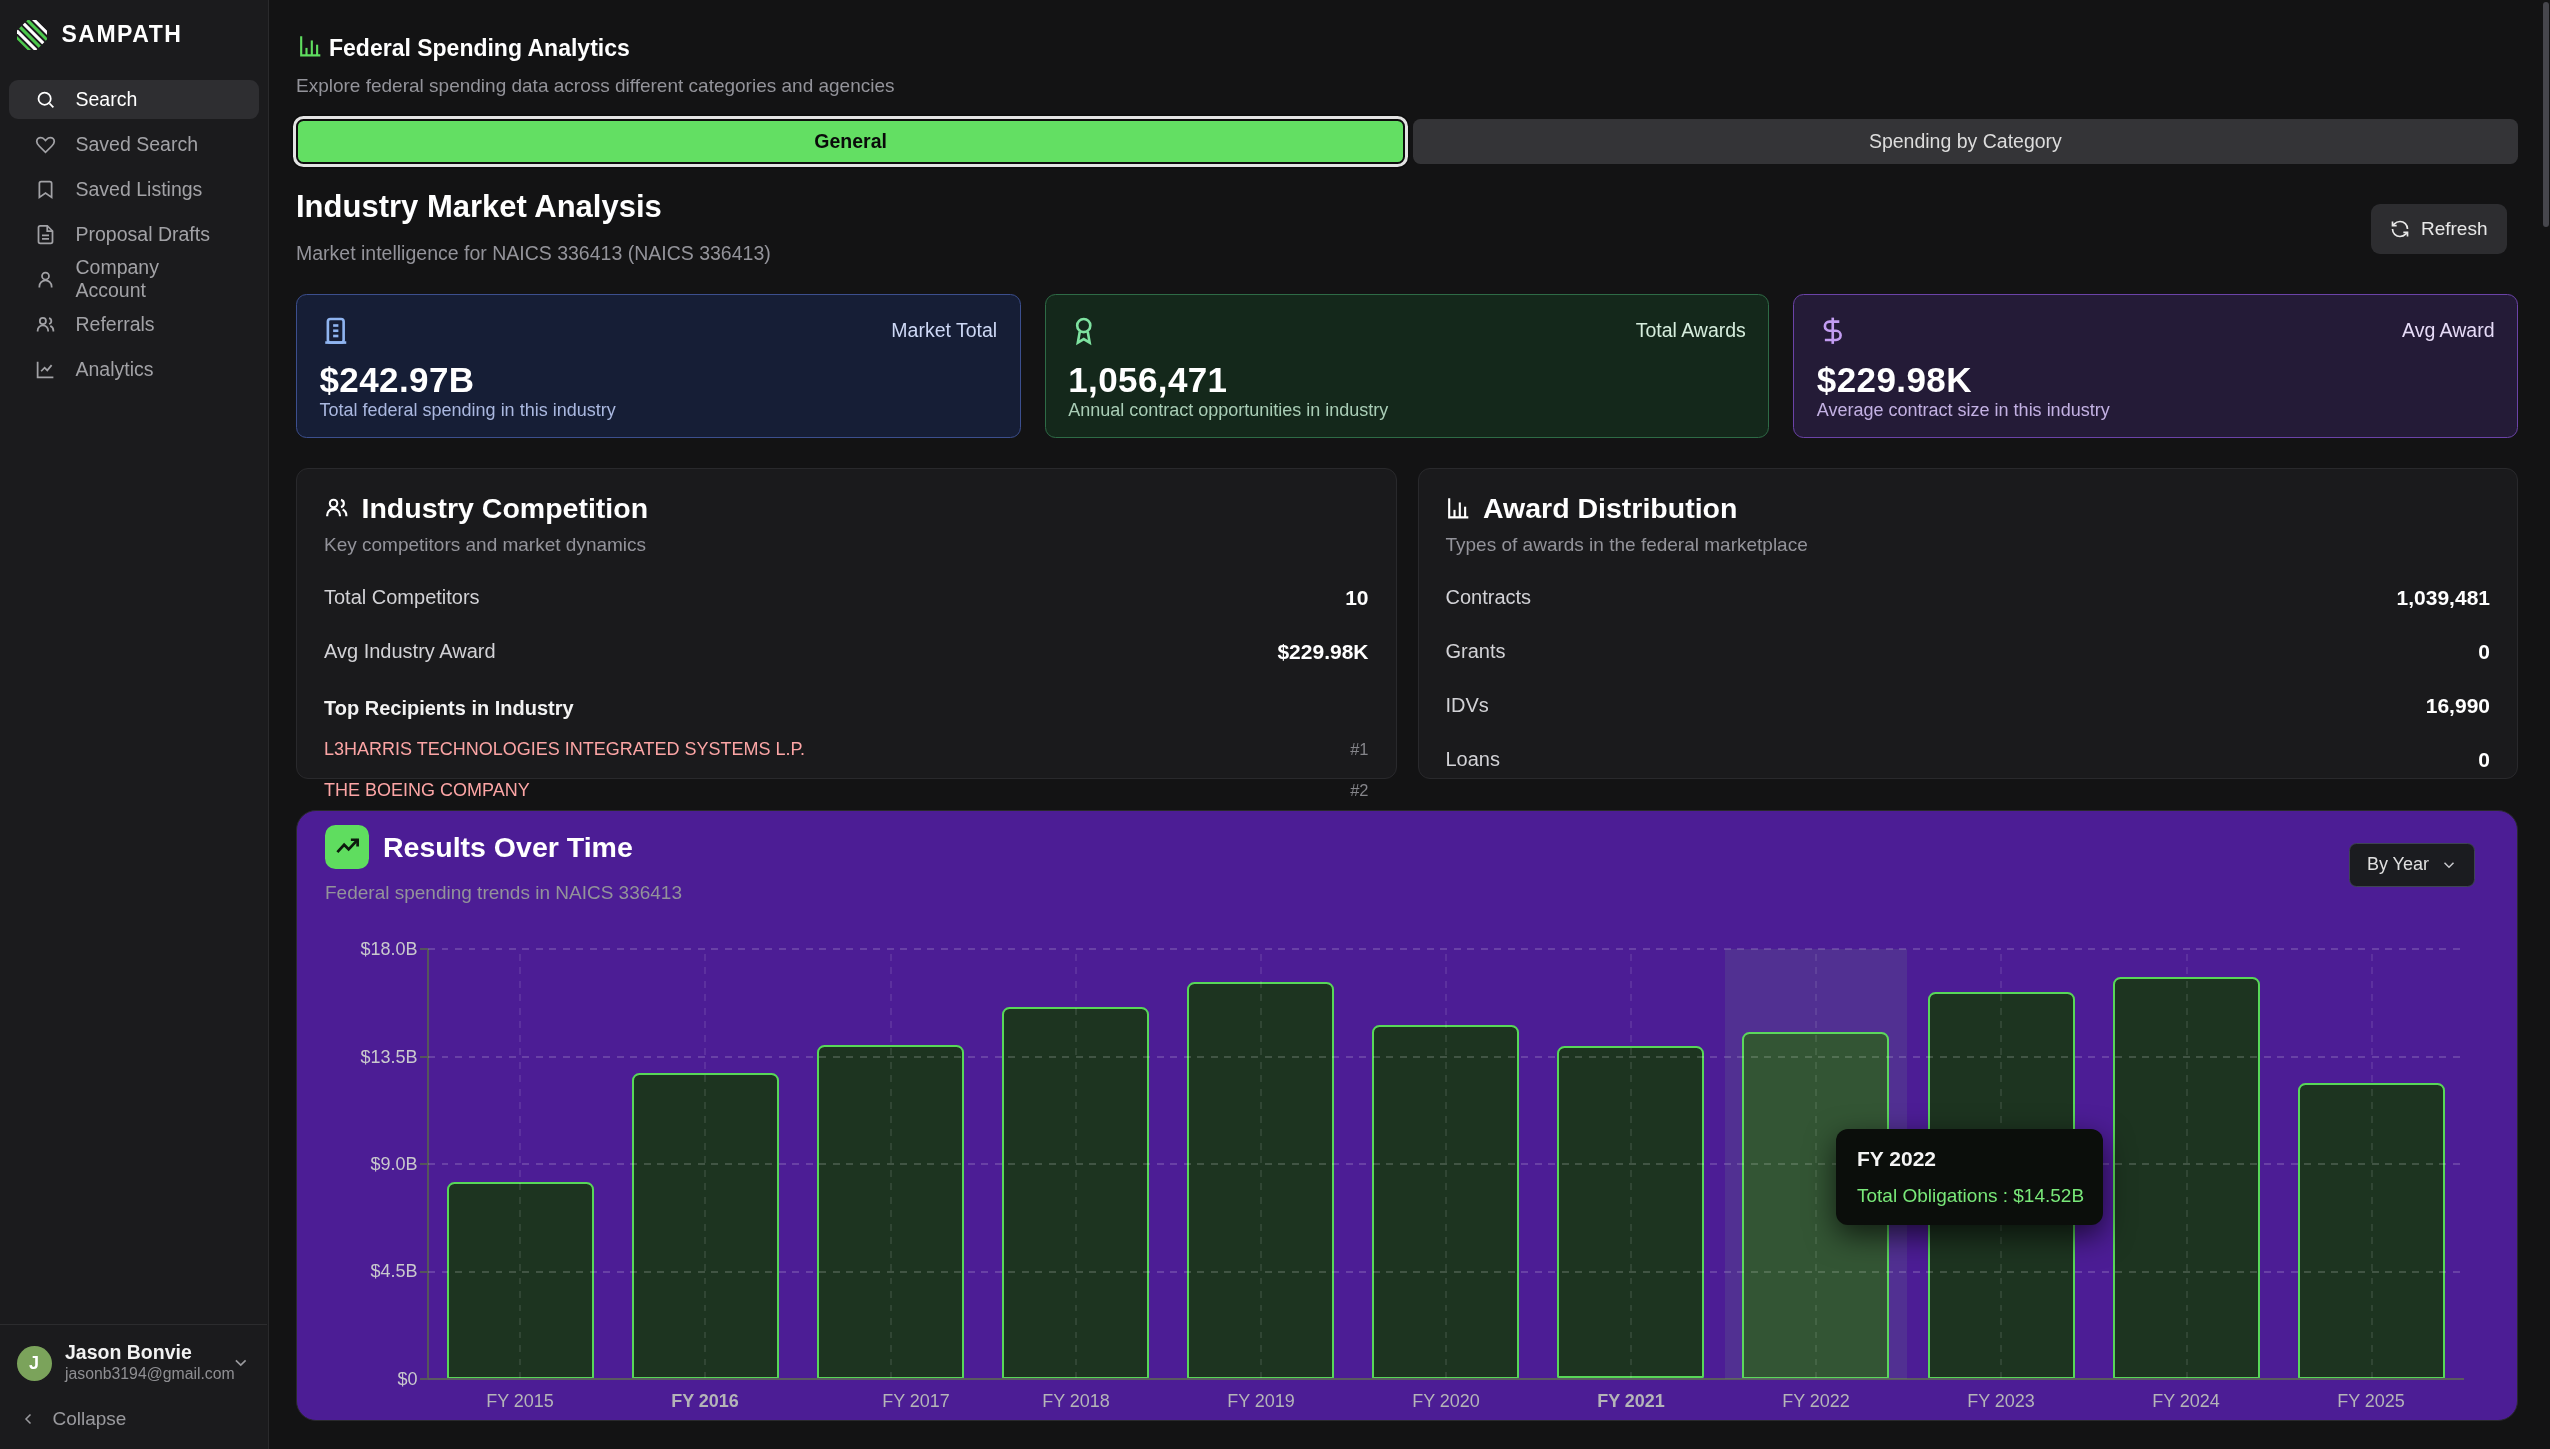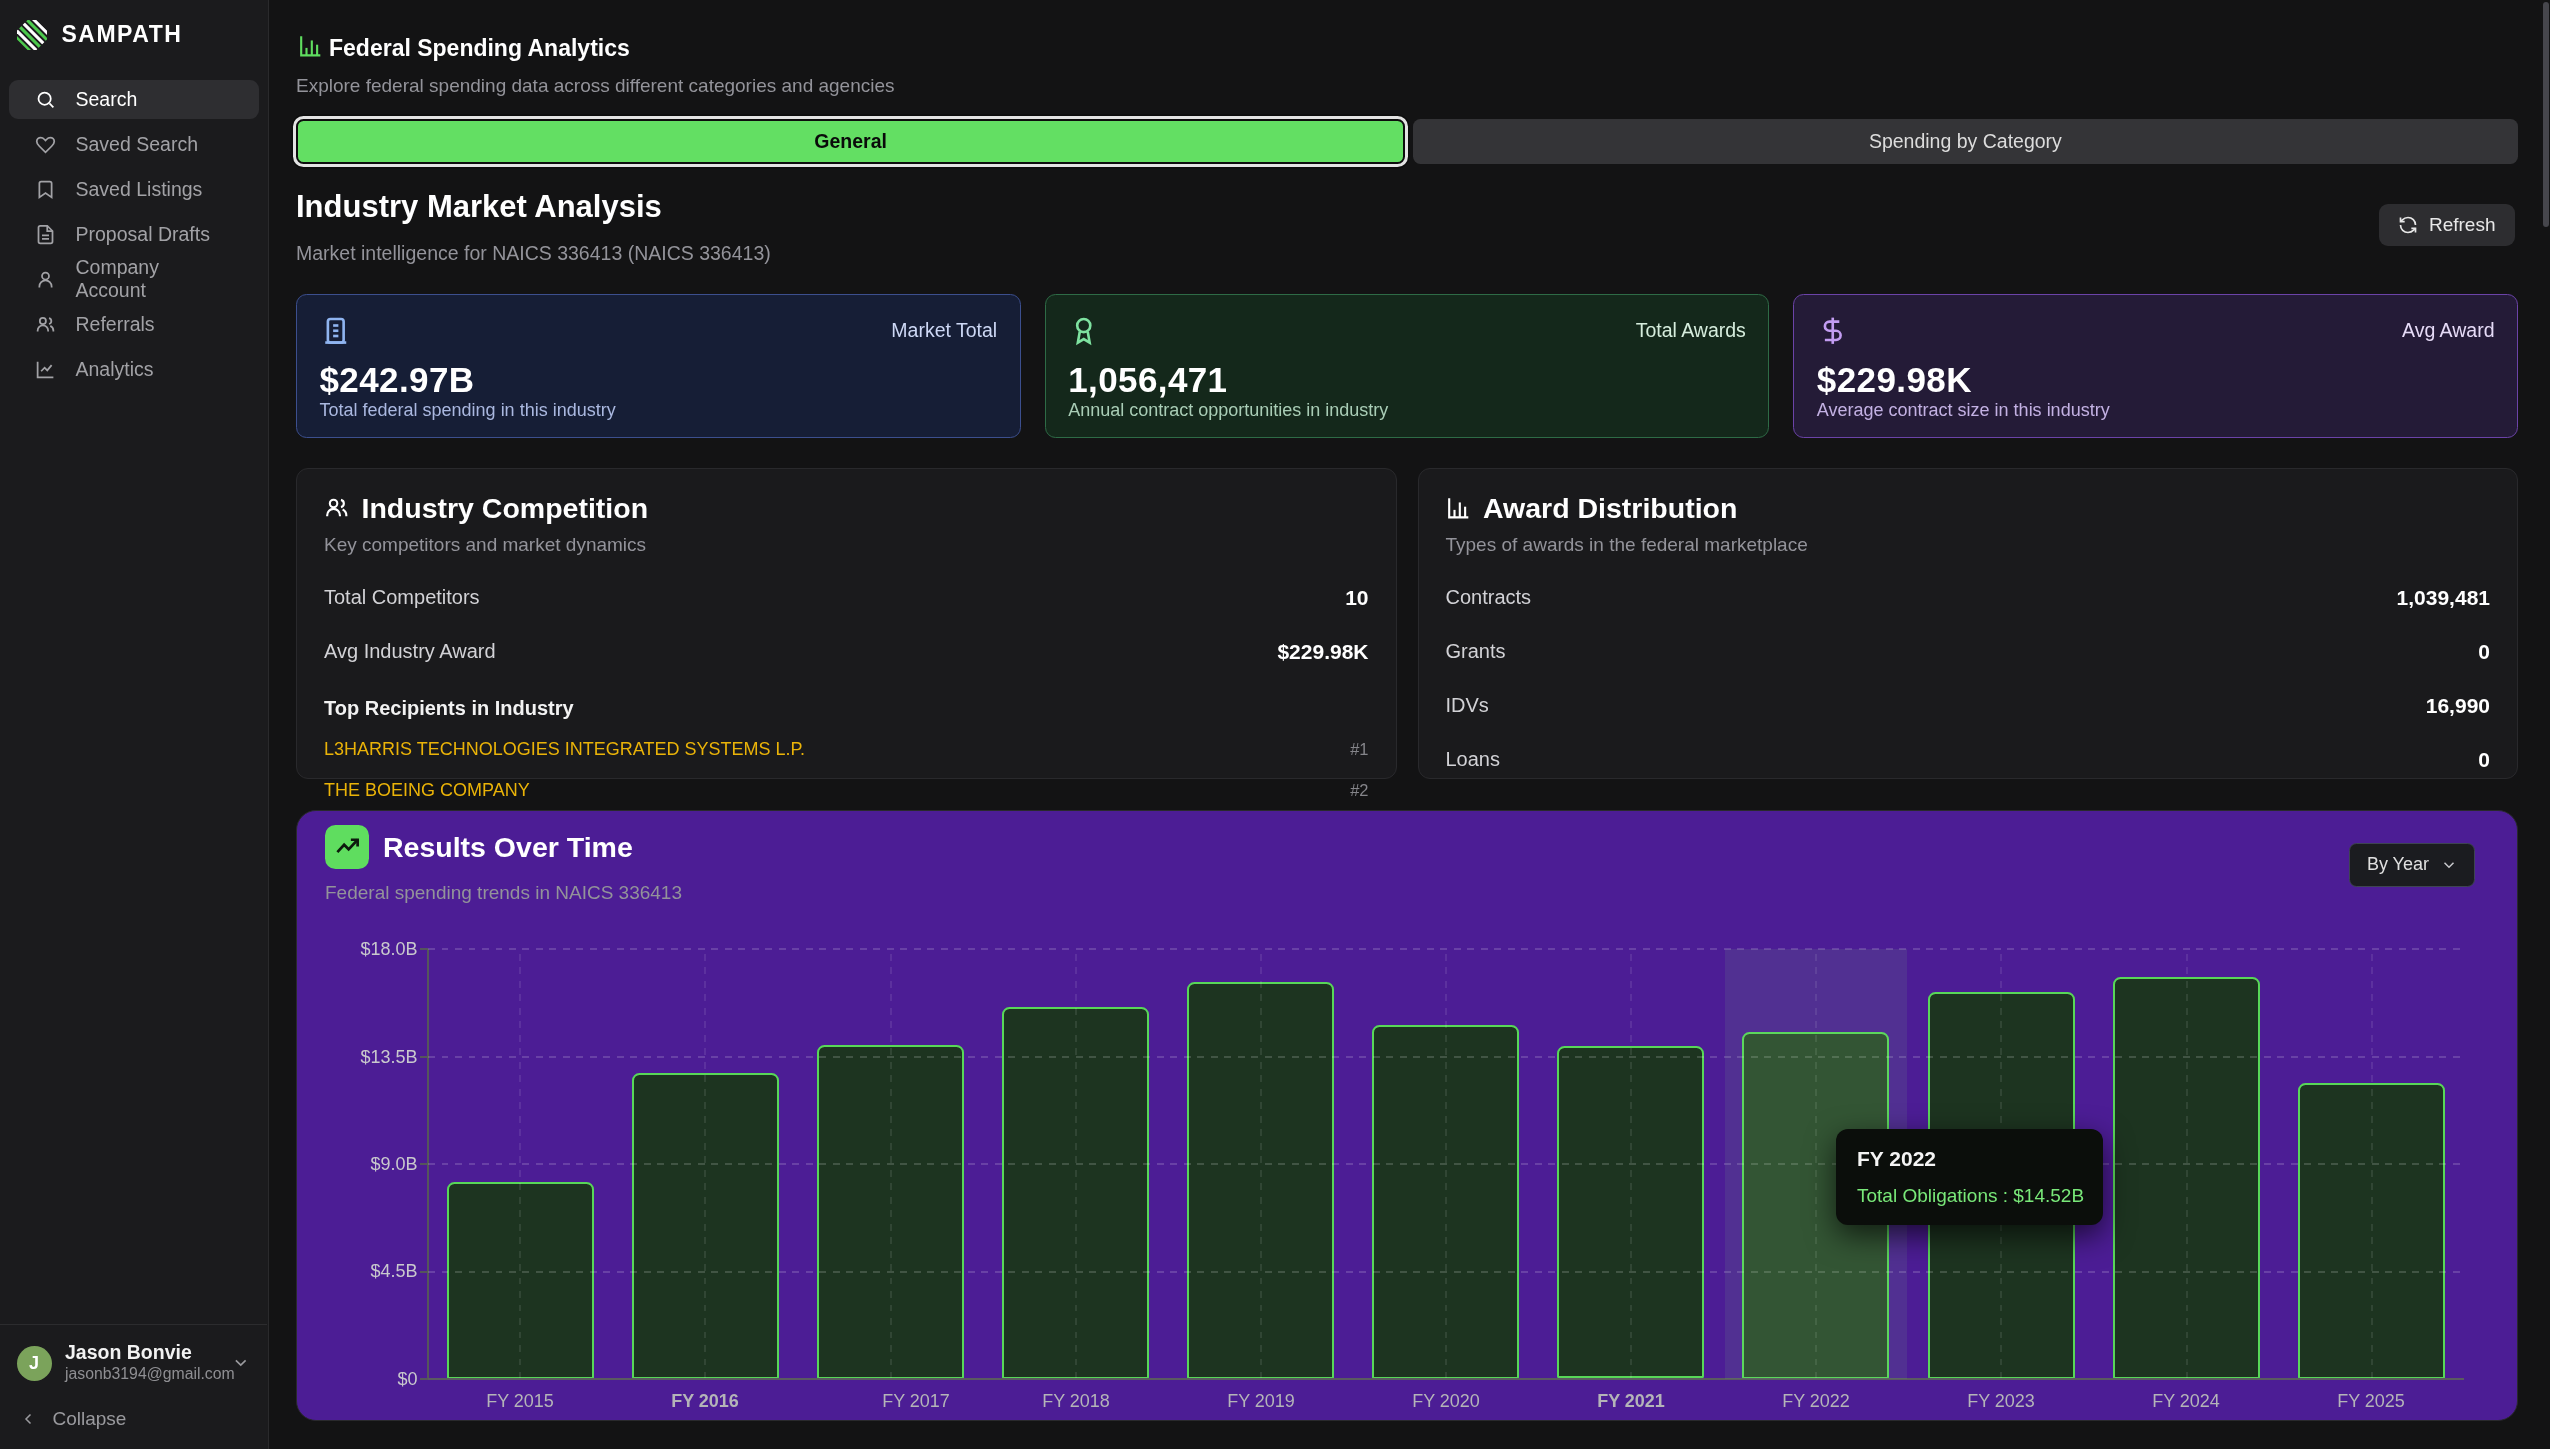--- a/index.html
+++ b/index.html
@@ -29,21 +29,21 @@
   .page-title{position:absolute;left:60px;top:35px;font-size:23px;font-weight:bold;color:#fff;}
   .page-sub{position:absolute;left:27px;top:75px;font-size:19px;color:#93939a;}
 
   .tabs{position:absolute;left:27px;right:33px;top:119px;height:45px;display:flex;gap:7.5px;}
   .tab{flex:1;display:flex;align-items:center;justify-content:center;font-size:19.5px;border-radius:7.5px;cursor:pointer;box-sizing:border-box;}
   .tab.active{background:#63df63;color:#0a0a0a;font-weight:bold;border:2.3px solid #0d0d0d;box-shadow:0 0 0 3px #e3e3e3, 0 0 0 4.5px #0d0d0d;}
   .tab.inactive{background:#343437;color:#dcdcdc;}
 
   .section-title{position:absolute;left:27px;top:189px;font-size:31px;font-weight:bold;color:#fff;}
   .section-sub{position:absolute;left:27px;top:242px;font-size:19.5px;color:#93939a;}
-  .refresh-btn{position:absolute;right:36px;top:204px;height:42px;display:flex;align-items:center;gap:10.5px;background:#2d2d30;border-radius:9px;padding:0 19.5px;font-size:19px;color:#e8e8e8;cursor:pointer;}
+  .refresh-btn{position:absolute;right:44px;top:204px;height:50px;display:flex;align-items:center;gap:10.5px;background:#2d2d30;border-radius:9px;padding:0 19.5px;font-size:19px;color:#e8e8e8;cursor:pointer;}
 
   
   .cards{position:absolute;left:27px;right:33px;top:294px;height:144px;display:flex;gap:24px;}
   .card{flex:1;border-radius:10.5px;box-sizing:border-box;position:relative;padding:19.5px 22.5px;}
   .card .card-label{position:absolute;right:22.5px;top:24px;font-size:19.5px;}
   .card .card-value{position:absolute;left:22.5px;top:65px;font-size:35px;font-weight:bold;color:#ffffff;letter-spacing:0.4px;}
   .card .card-caption{position:absolute;left:22.5px;bottom:16.5px;font-size:18px;}
   .card-blue{background:#161e36;border:1.5px solid #3c4f8e;}
   .card-blue .card-label{color:#cdd8f5;} .card-blue .card-caption{color:#aab8e0;}
   .card-green{background:#14281b;border:1.5px solid #2e6b46;}
@@ -54,21 +54,21 @@
   
   .panels{position:absolute;left:27px;right:33px;top:468px;height:311px;display:flex;gap:21px;}
   .panel{flex:1;background:#1a1a1c;border:1.5px solid #29292c;border-radius:12px;box-sizing:border-box;padding:22.5px 27px;position:relative;}
   .panel-title{display:flex;align-items:center;gap:12px;font-size:28.5px;font-weight:bold;color:#fff;}
   .panel-sub{margin-top:9px;font-size:19px;color:#93939a;}
   .kv-row{display:flex;justify-content:space-between;align-items:center;margin-top:30px;}
   .kv-row .k{font-size:20px;color:#d2d2d6;}
   .kv-row .v{font-size:21px;font-weight:bold;color:#ffffff;}
   .recipients-title{margin-top:33px;font-size:20px;font-weight:bold;color:#f2f2f2;}
   .recipient-row{display:flex;justify-content:space-between;align-items:center;margin-top:19.5px;}
-  .recipient-row .name{font-size:18px;color:#eab308;}
+  .recipient-row .name{font-size:18px;color:#fca5a5;}
   .recipient-row .rank{font-size:16.5px;color:#85858a;}
 
   
   .results{position:absolute;left:27px;right:33px;top:810px;height:611px;background:#4c1d95;border:1.5px solid #29292c;border-radius:20px;box-sizing:border-box;}
   .results-icon{position:absolute;left:28px;top:13.5px;width:44px;height:44px;border-radius:10.5px;background:#5fdd5f;display:flex;align-items:center;justify-content:center;}
   .results-title{position:absolute;left:86px;top:19.5px;font-size:28.5px;font-weight:bold;color:#fff;}
   .results-sub{position:absolute;left:28px;top:71px;font-size:19px;color:#93939a;}
   .byyear{position:absolute;right:42px;top:31.5px;height:42px;display:flex;align-items:center;gap:10.5px;border:1.5px solid #3e4452;border-radius:7.5px;padding:0 16.5px;font-size:18px;color:#e0e0e0;cursor:pointer;background:#1b1c20;}
 
   #chart{position:absolute;left:0;top:0;right:0;bottom:0;}

